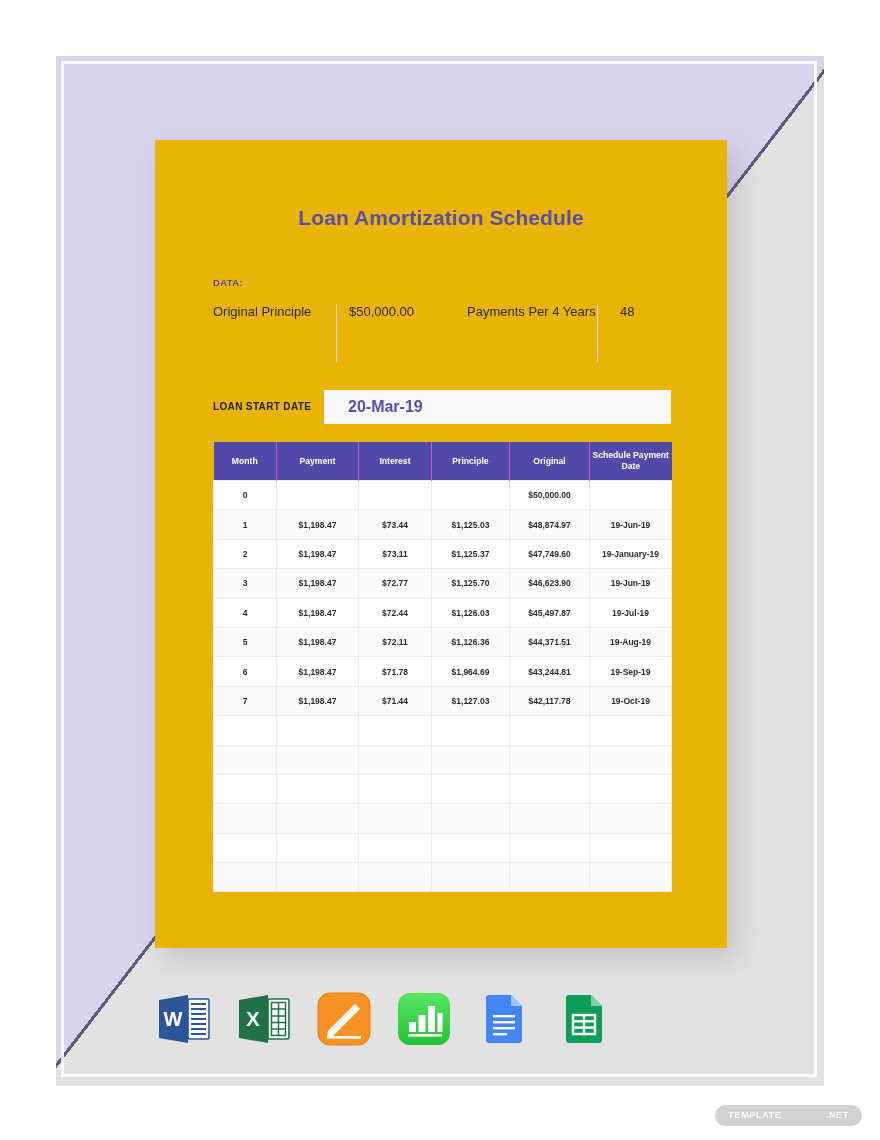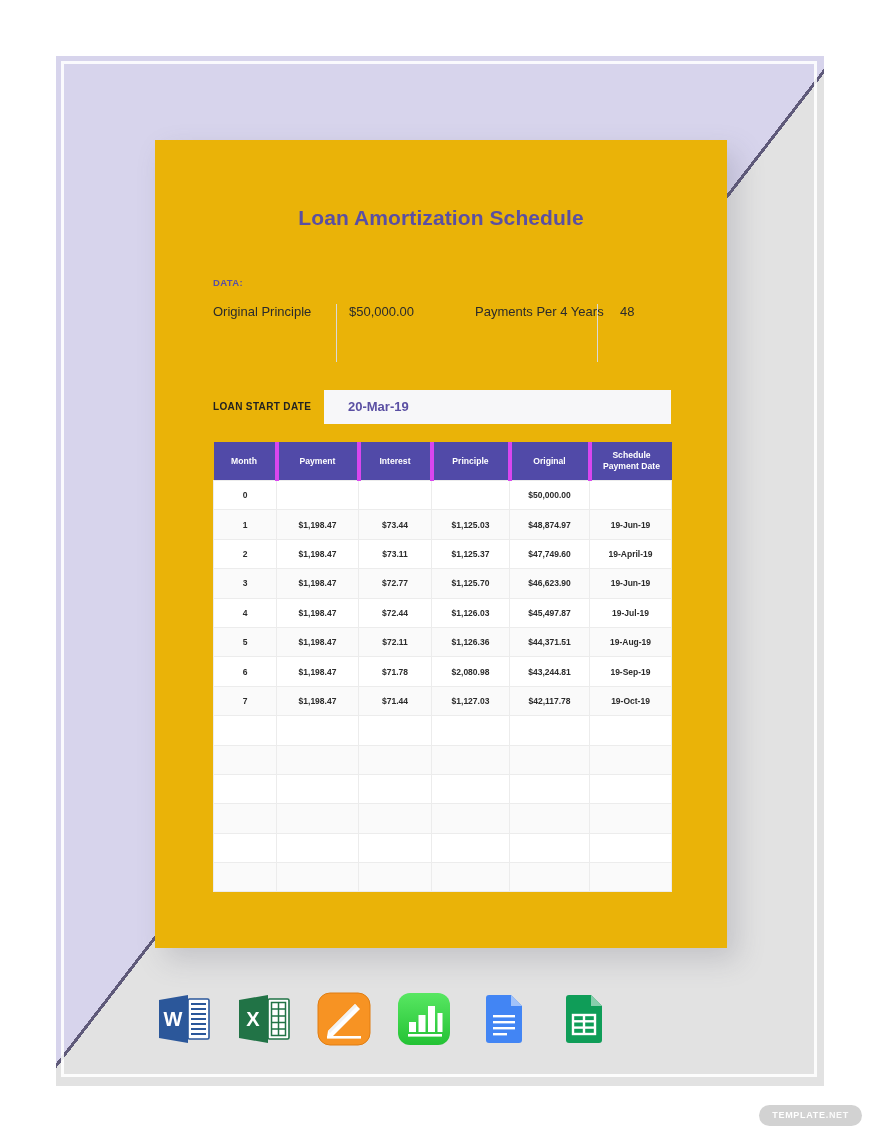--- a/index.html
+++ b/index.html
@@ -70,21 +70,21 @@
     position:relative;height:20.6px;
   }
   .data-cell{
     position:absolute;top:0;
     font-size:13px;color:#2b2b2b;
     line-height:20.6px;
     white-space:nowrap;
   }
   .dc-k1{left:0;}
   .dc-v1{left:136px;}
-  .dc-k2{left:262px;}
+  .dc-k2{left:254px;}
   .dc-v2{left:400px;margin-left:7px;}
   .dc-bold{font-weight:bold;}
   .data-div{
     position:absolute;top:2px;width:1px;height:58px;
     background:#d9d9d9;
   }
   #data-div-1{left:123px;}
   #data-div-2{left:384px;}
 
   
@@ -95,39 +95,39 @@
   #start-date-label{
     position:absolute;left:0;top:0;line-height:34px;
     font-size:10px;font-weight:bold;color:#222;letter-spacing:.35px;
   }
   #start-date-box{
     position:absolute;left:111px;top:0;width:347px;height:34px;
     background:#f7f7f9;
   }
   #start-date-value{
     position:absolute;left:24px;top:0;line-height:34px;
-    font-size:13px;font-weight:bold;color:#5a4fa3;
+    font-size:16px;font-weight:bold;color:#5a4fa3;
   }
 
   
   #amort-table{
     position:absolute;left:58px;top:302px;
     width:458px;
     border-collapse:collapse;
     table-layout:fixed;
   }
   #amort-table th{
     background:#514aa8;
     color:#ffffff;
     font-size:8.6px;
     font-weight:bold;
     height:38px;
     text-align:center;
     border-left:1px solid #ffffff;
-    border-right:4px solid #d946ef;
+    border-right:1px solid #d946ef;
     line-height:1.25;
     padding:0 2px;
   }
   #amort-table th:first-child{border-left:none;}
   #amort-table th:last-child{border-right:none;}
   #amort-table td{
     height:28.4px;
     font-size:8.5px;
     color:#2b2b2b;
     text-align:center;
@@ -156,21 +156,21 @@
   
   #brand-badge{
     position:absolute;right:18px;bottom:14px;
     background:#d2d2d2;
     border-radius:12px;
     padding:5px 13px 6px;
     font-size:9px;letter-spacing:.7px;
     color:#ffffff;
   }
   #brand-badge .b1{font-weight:bold;}
-  #brand-badge .b2{font-weight:bold;opacity:.9;}
+  #brand-badge .b2{font-weight:bold;opacity:.9;margin-left:44px;}
 </style>
 </head>
 <body>
 
 <div id="poster">
   <div id="bg-split"></div>
   <div id="bg-mask-top"></div>
   <div id="bg-mask-bottom"></div>
   <div id="bg-mask-left"></div>
   <div id="bg-mask-right"></div>
@@ -238,21 +238,21 @@
             <td>$1,125.03</td>
             <td>$48,874.97</td>
             <td>19-Jun-19</td>
           </tr>
           <tr>
             <td>2</td>
             <td>$1,198.47</td>
             <td>$73.11</td>
             <td>$1,125.37</td>
             <td>$47,749.60</td>
-            <td>19-April-19</td>
+            <td>19-January-19</td>
           </tr>
           <tr>
             <td>3</td>
             <td>$1,198.47</td>
             <td>$72.77</td>
             <td>$1,125.70</td>
             <td>$46,623.90</td>
             <td>19-Jun-19</td>
           </tr>
           <tr>
@@ -268,21 +268,21 @@
             <td>$1,198.47</td>
             <td>$72.11</td>
             <td>$1,126.36</td>
             <td>$44,371.51</td>
             <td>19-Aug-19</td>
           </tr>
           <tr>
             <td>6</td>
             <td>$1,198.47</td>
             <td>$71.78</td>
-            <td>$2,080.98</td>
+            <td>$1,964.69</td>
             <td>$43,244.81</td>
             <td>19-Sep-19</td>
           </tr>
           <tr>
             <td>7</td>
             <td>$1,198.47</td>
             <td>$71.44</td>
             <td>$1,127.03</td>
             <td>$42,117.78</td>
             <td>19-Oct-19</td>

